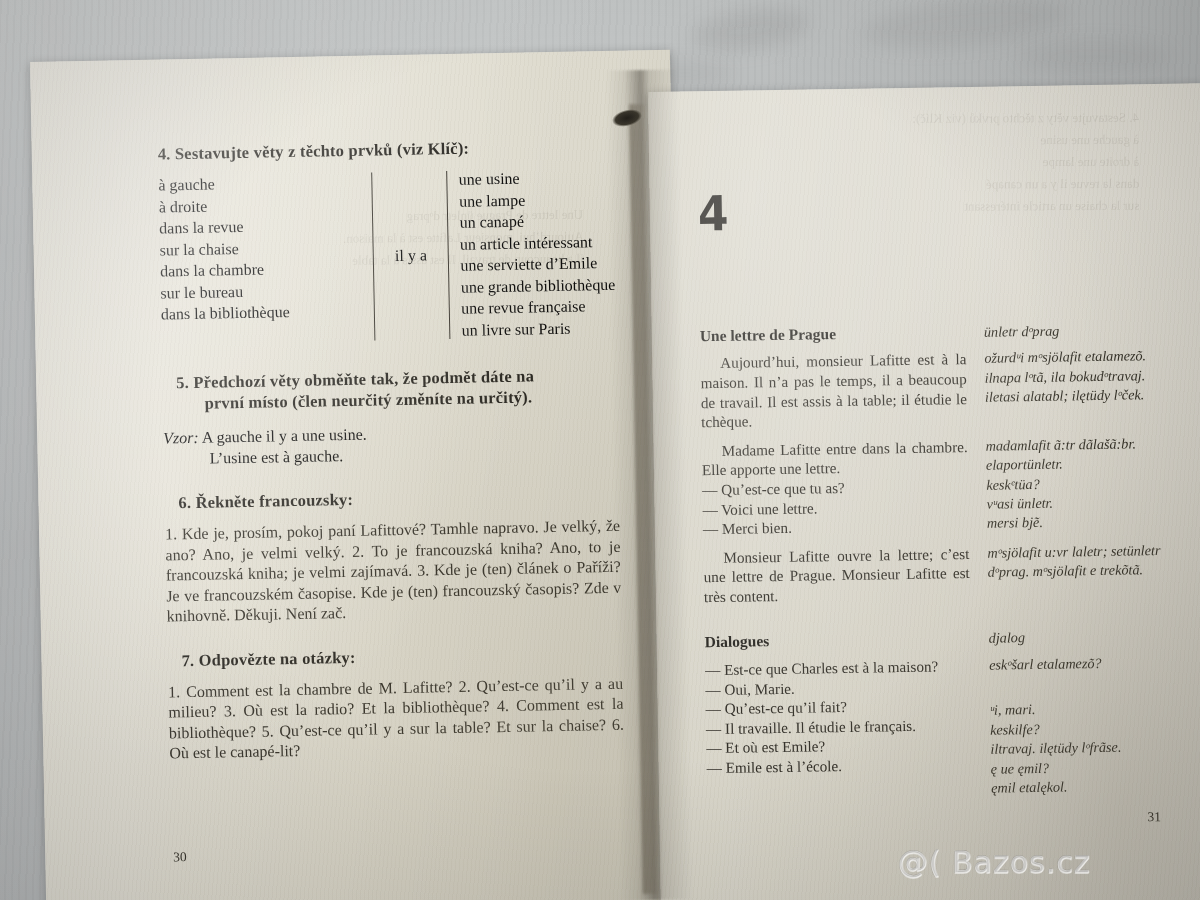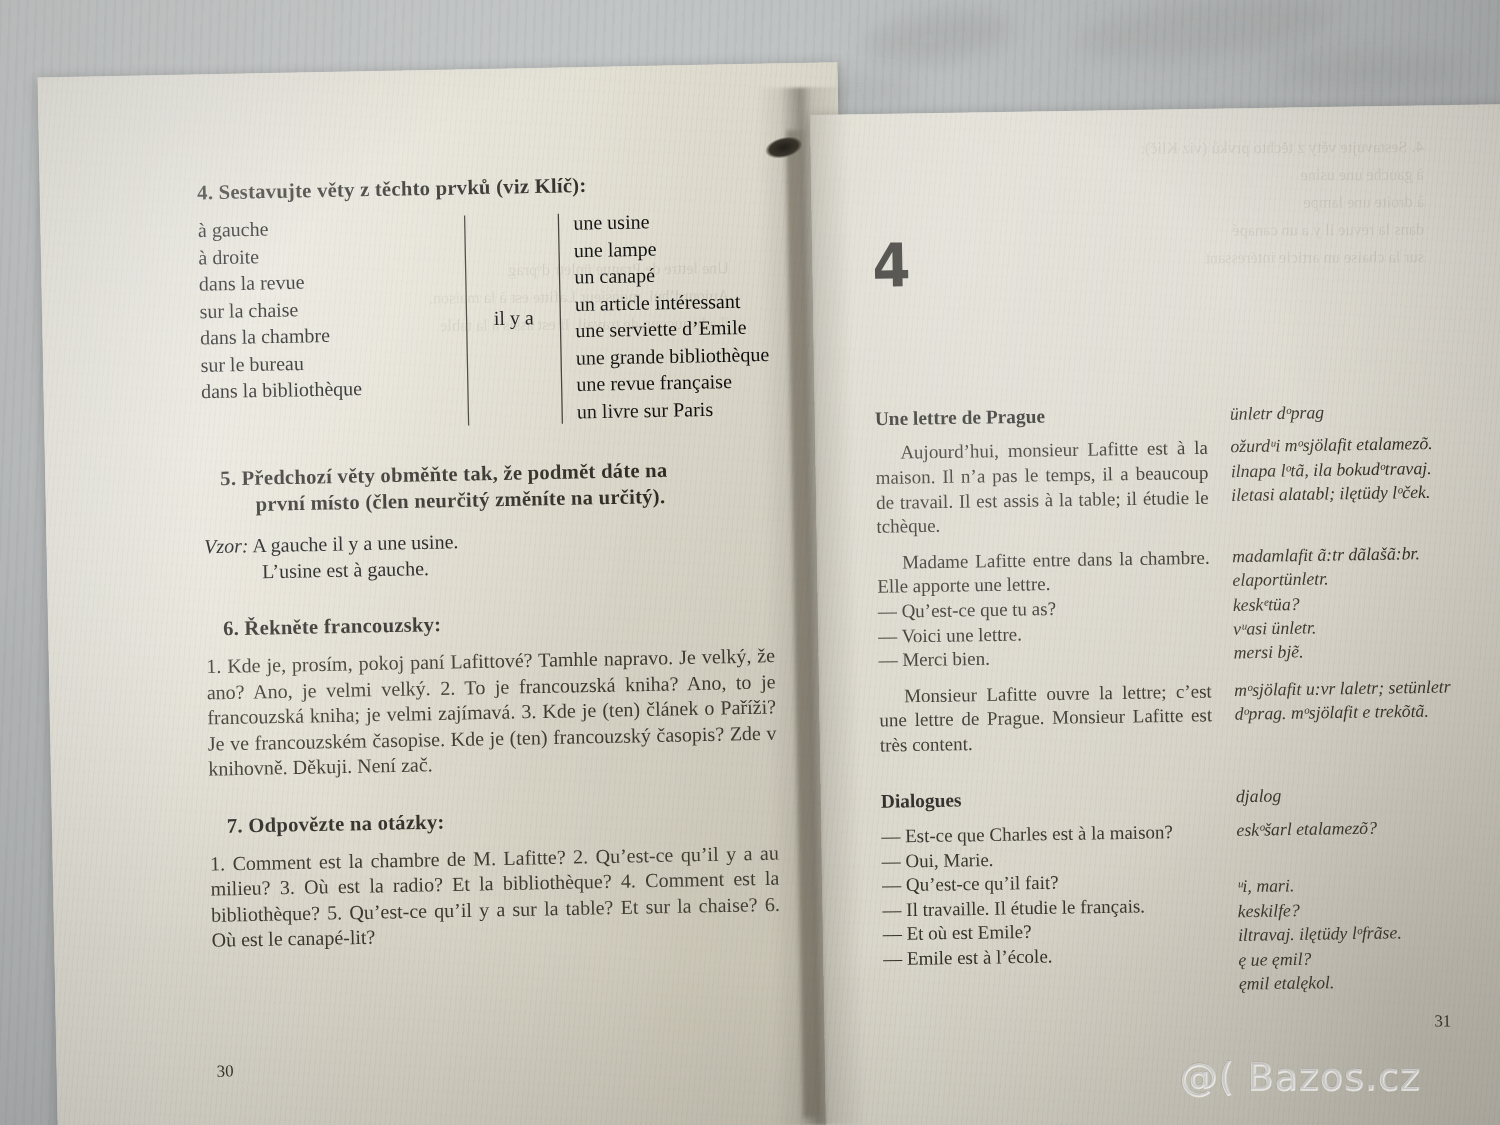--- a/index.html
+++ b/index.html
@@ -157,21 +157,20 @@
     font-family:"DejaVu Sans", sans-serif;
     font-size:30px;letter-spacing:1px;
     color:rgba(255,255,255,.18);
     text-shadow:
        0 1px 0 rgba(255,255,255,.35),
        0 -1px 0 rgba(90,90,90,.30),
        1px 0 0 rgba(255,255,255,.25),
       -1px 0 0 rgba(90,90,90,.22);
     -webkit-text-stroke:1px rgba(255,255,255,.42);
     white-space:nowrap;
-    margin-left:46px;
   }
   
   #vignette{
     position:absolute;inset:0;pointer-events:none;
     background:radial-gradient(ellipse at 50% 45%, rgba(0,0,0,0) 52%, rgba(0,0,0,.16) 100%);
   }
   #lightfall{
     position:absolute;inset:0;pointer-events:none;
     background:linear-gradient(100deg, rgba(255,255,255,.10) 0%, rgba(255,255,255,0) 35%,
                rgba(0,0,0,.05) 85%, rgba(0,0,0,.10) 100%);

